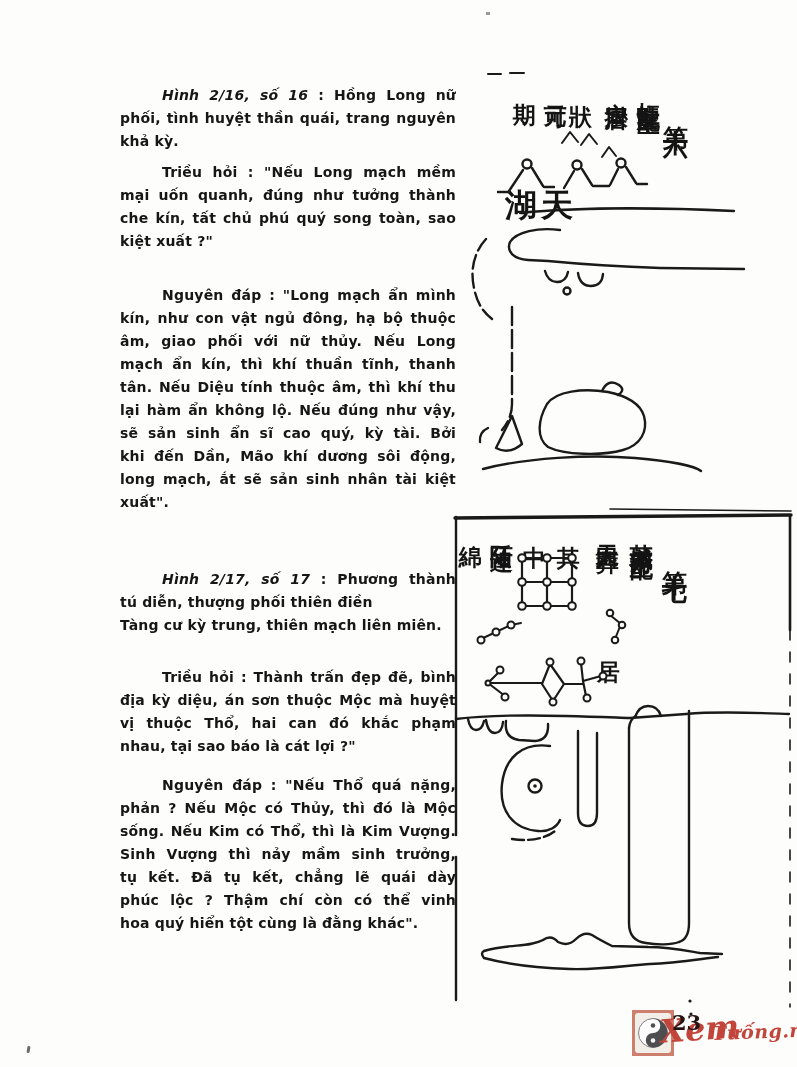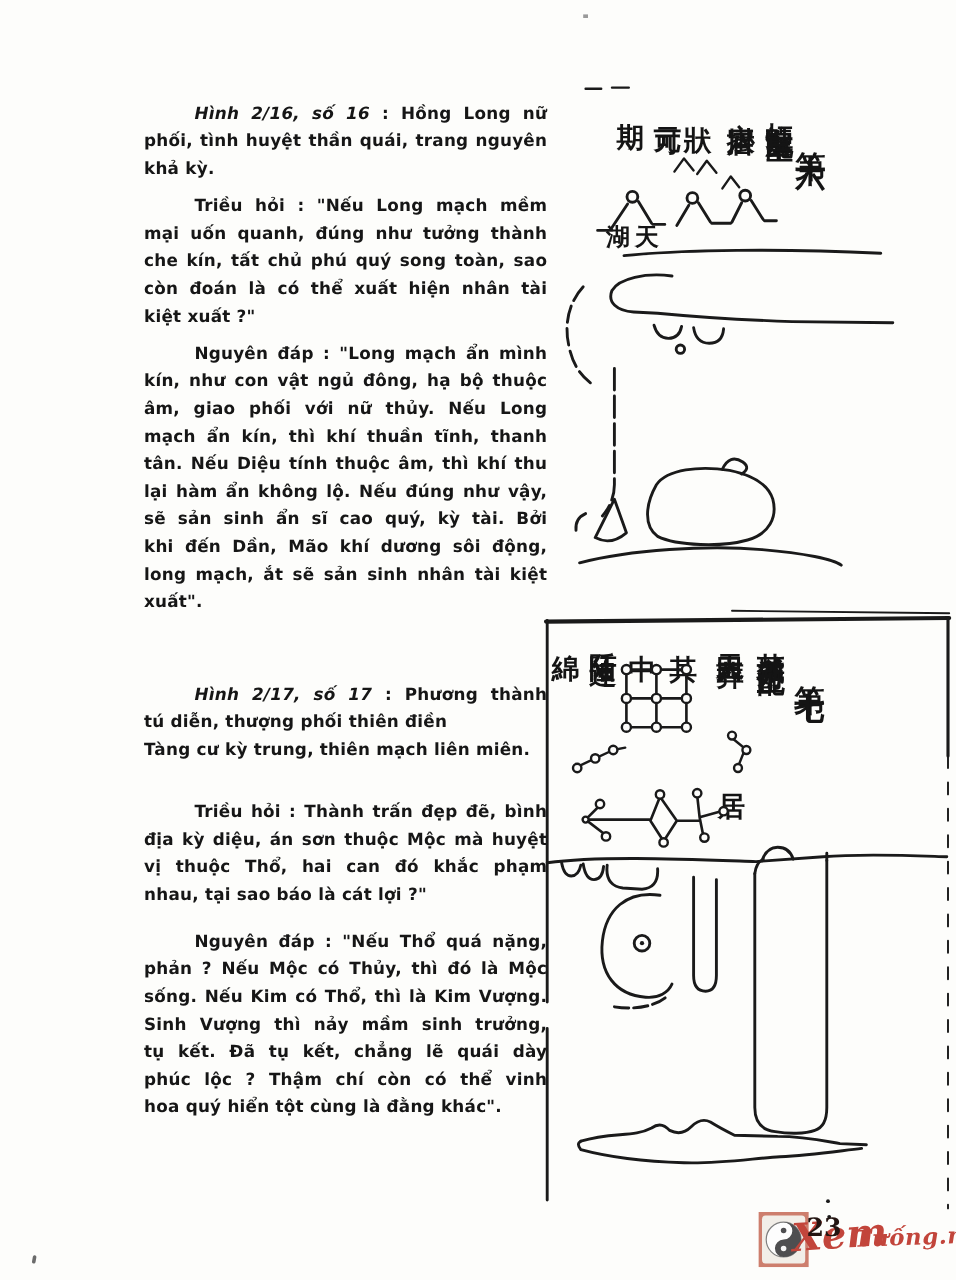--- a/index.html
+++ b/index.html
@@ -18,21 +18,21 @@
 
   
   .cjk{position:absolute;writing-mode:vertical-rl;text-orientation:upright;
        font-size:23px;line-height:1.08;letter-spacing:3px;color:#141414;font-weight:bold;}
   .f16-c0{left:662px;top:106px;font-size:25px;}
   .f16-c1{left:636px;top:83px;}
   .f16-c2{left:604px;top:84px;}
   .f16-c3{left:568px;top:86px;}
   .f16-c4{left:543px;top:87px;}
   .f16-c5{left:512px;top:84px;}
-  .f16-label{position:absolute;left:505px;top:184px;font-size:20px;font-weight:bold;
+  .f16-label{position:absolute;left:505px;top:184px;font-size:32px;font-weight:bold;
              letter-spacing:4px;color:#141414;}
   .f17-c0{left:661px;top:551px;font-size:25px;}
   .f17-c1{left:629px;top:525px;}
   .f17-c2{left:595px;top:526px;}
   .f17-c3{left:596px;top:643px;}
   .f17-c4{left:556px;top:527px;}
   .f17-c5{left:522px;top:527px;}
   .f17-c6{left:489px;top:525px;}
   .f17-c7{left:458px;top:526px;}
 
@@ -65,21 +65,20 @@
   <div class="text-col">
       <div class="para" style="top: 84px;">
         <div class="pline just indent"><i>Hình 2/16, số 16</i> : Hồng Long nữ</div>
         <div class="pline just">phối, tình huyệt thần quái, trang nguyên</div>
         <div class="pline">khả kỳ.</div>
       </div>
       <div class="para" style="top: 161px;">
         <div class="pline just indent">Triều hỏi : "Nếu Long mạch mềm</div>
         <div class="pline just">mại uốn quanh, đúng như tưởng thành</div>
         <div class="pline just">che kín, tất chủ phú quý song toàn, sao</div>
-        <div class="pline just">còn đoán là có thể xuất hiện nhân tài</div>
         <div class="pline">kiệt xuất ?"</div>
       </div>
       <div class="para" style="top: 284px;">
         <div class="pline just indent">Nguyên đáp : "Long mạch ẩn mình</div>
         <div class="pline just">kín, như con vật ngủ đông, hạ bộ thuộc</div>
         <div class="pline just">âm, giao phối với nữ thủy. Nếu Long</div>
         <div class="pline just">mạch ẩn kín, thì khí thuần tĩnh, thanh</div>
         <div class="pline just">tân. Nếu Diệu tính thuộc âm, thì khí thu</div>
         <div class="pline just">lại hàm ẩn không lộ. Nếu đúng như vậy,</div>
         <div class="pline just">sẽ sản sinh ẩn sĩ cao quý, kỳ tài. Bởi</div>

